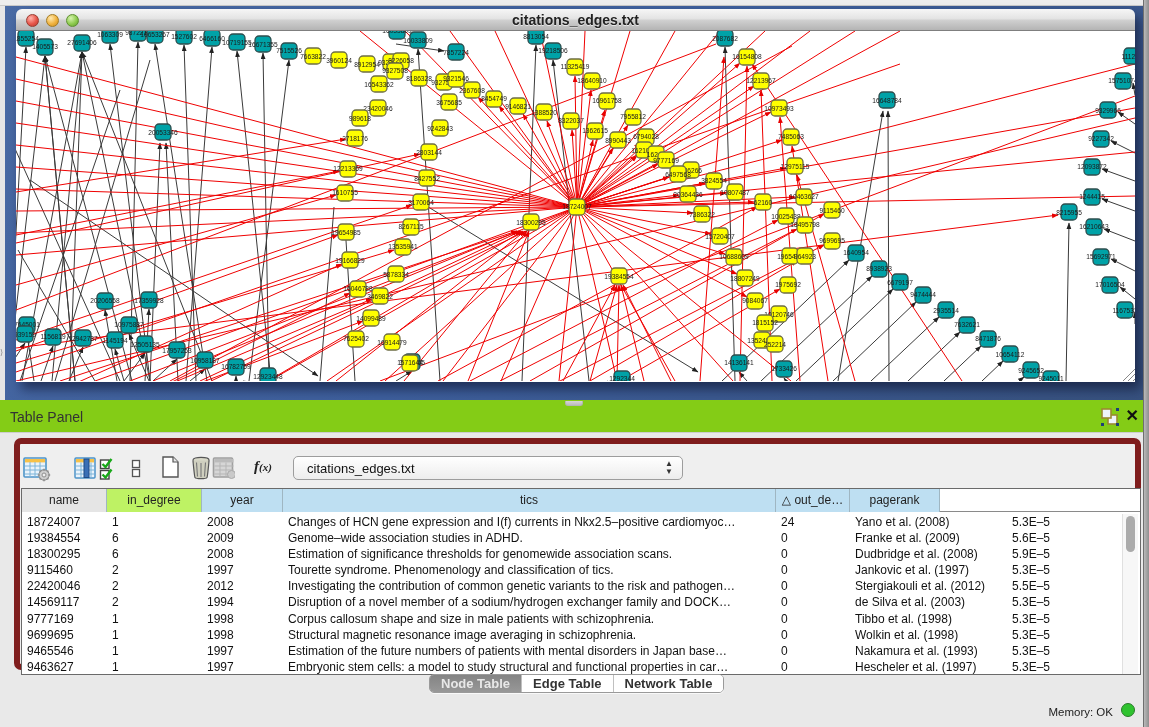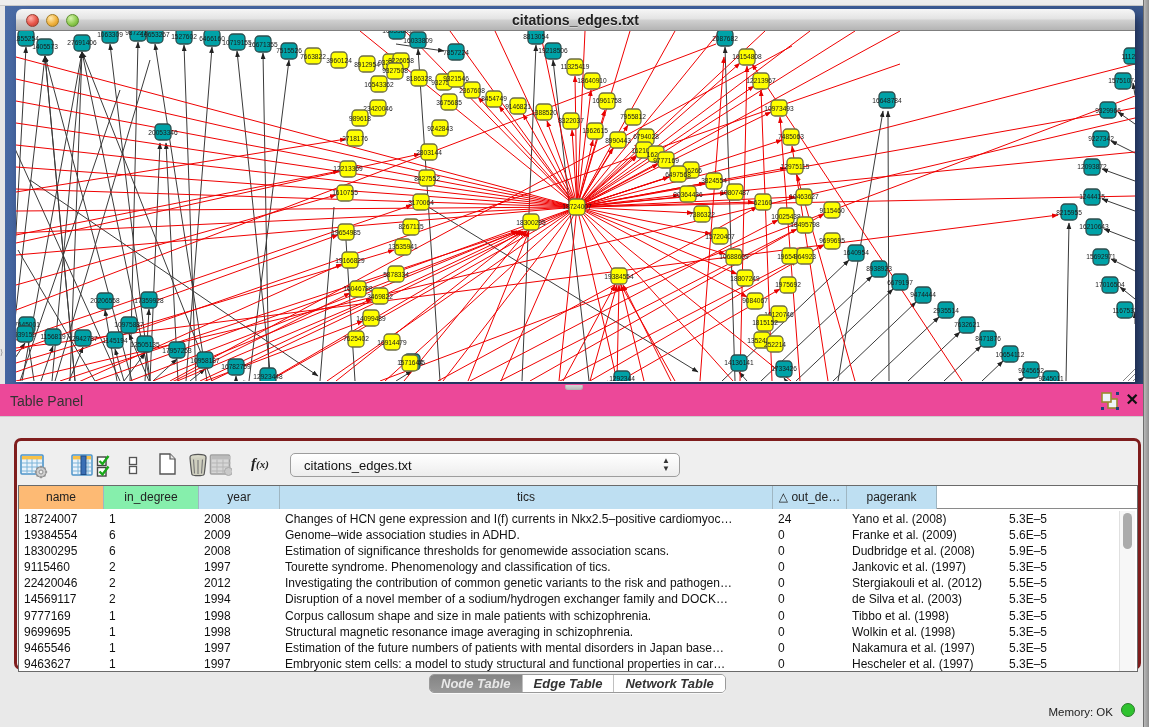--- a/index.html
+++ b/index.html
@@ -17,27 +17,27 @@
   background:linear-gradient(#f6f6f6 0%,#e4e4e4 45%,#cfcfcf 55%,#b4b4b4 100%);
   border-bottom:1px solid #7f7f7f; }
 .title { position:absolute; width:100%; text-align:center; top:3px; font-size:14px;
   color:#222; font-weight:bold; text-shadow:0 1px 0 rgba(255,255,255,.6); }
 .tl { position:absolute; top:5px; width:13px; height:13px; border-radius:50%; }
 .tl.r { left:10px; background:radial-gradient(circle at 35% 30%, #ffb3ab, #e8564a 55%, #b33a30); border:1px solid #9a3b30;}
 .tl.y { left:30px; background:radial-gradient(circle at 35% 30%, #ffe9b0, #f0b23e 55%, #c98b1f); border:1px solid #a37b23;}
 .tl.g { left:50px; background:radial-gradient(circle at 35% 30%, #d6f3ae, #8ecb4f 55%, #5f9c2e); border:1px solid #5e8f31;}
 .canvas { position:absolute; left:0; top:22px; width:1119px; height:351px; background:#fff;
   overflow:hidden; }
-.panelhead { position:absolute; left:0; top:384px; width:1149px; height:33px; background:#ec4899;
+.panelhead { position:absolute; left:0; top:400px; width:1149px; height:33px; background:#84cc16;
   border-bottom:1px solid #cdcdcd; }
 .panelhead .t { position:absolute; left:10px; top:9px; font-size:14px; color:#333; }
 .closex { position:absolute; right:10px; top:6px; font-size:16px; font-weight:bold; color:#111; }
 .content { position:absolute; left:0; top:433px; width:1149px; height:294px; background:#e9e9e9; }
 .container { position:absolute; left:14px; top:5px; width:1127px; height:232px;
-  background:#efefef; border:3px solid #7f1d1d; border-radius:7px;padding-left:28px; }
+  background:#efefef; border:6px solid #7f1d1d; border-radius:7px;padding-left:28px; }
 .toolbar { position:absolute; left:0; top:9px; width:100%; height:30px; }
 .toolbar svg { position:absolute; }
 .combo { position:absolute; left:273px; top:3px; width:390px; height:24px;
   background:linear-gradient(#ffffff,#ededed); border:1px solid #9d9d9d; border-radius:5px; }
 .combo .ct { position:absolute; left:13px; top:4px; font-size:13px; color:#111; }
 .combo .ar { position:absolute; right:9px; top:3px; font-size:8px; color:#333; line-height:8px; }
 .tablewrap { position:absolute; left:1px; top:44px; width:1120px; height:187px;
   background:#fff; border:1px solid #6a6a6a; }
 .thead { display:flex; height:23px; border-bottom:1px solid #8a8a8a; }
 .hc { height:23px; line-height:23px; text-align:center; font-size:12px; color:#222;
@@ -46,21 +46,21 @@
 .tc { height:16px; line-height:16px; font-size:12px; color:#111; padding-left:5px;
   white-space:nowrap; overflow:hidden; flex:none; }
 .vscroll { position:absolute; right:2px; top:25px; width:16px; height:160px; background:#f7f7f7;
   border-left:1px solid #e0e0e0; }
 .vthumb { position:absolute; left:3px; top:2px; width:9px; height:36px; background:#ababab;
   border-radius:6px; }
 .tabs { position:absolute; left:429px; top:241px; height:19px; display:flex;
   border:1px solid #9a9a9a; border-radius:5px; overflow:hidden;
   box-shadow:0 1px 0 rgba(255,255,255,.7); }
 .tab { height:19px; line-height:18px; font-size:13px; font-weight:bold; padding:0 11px;
-  background:#fff; color:#333;font-style:italic; }
+  background:#fff; color:#333; }
 .tab.sel { background:linear-gradient(#848484,#9a9a9a); color:#e8e8e8; }
 .tab.mid { border-left:1px solid #c0c0c0; border-right:1px solid #c0c0c0; }
 .mem { position:absolute; right:36px; top:273px; font-size:11.5px; color:#222; }
 .memdot { position:absolute; right:14px; top:270px; width:14px; height:14px; border-radius:50%;
   background:#2fc32f; border:1.5px solid #2a7a2a; }
 .handle { position:absolute; left:0; top:348px; width:5px; height:10px; color:#888; font-size:8px; }
 </style></head>
 <body>
 <div class="topstrip"></div>
 <div class="desktop"></div>
@@ -602,22 +602,22 @@
 </svg>
         <div style="position:absolute;left:234px;top:5px;font-family:'Liberation Serif',serif;
 font-style:italic;font-size:15px;color:#222;font-weight:bold">f<span style="font-size:11px">(x)</span></div>
       <div class="combo">
           <div class="ct">citations_edges.txt</div>
         <div class="ar">▲<br>▼</div>
         </div>
     </div>
     <div class="tablewrap">
         <div class="thead">
-          <div class="hc" style="width:85px;background:#fdba74">name</div>
-          <div class="hc" style="width:95px;background:#86efac">in_degree</div>
+          <div class="hc" style="width:85px;background:#e5e5e5">name</div>
+          <div class="hc" style="width:95px;background:#bef264">in_degree</div>
           <div class="hc" style="width:81px;background:#bedff2">year</div>
           <div class="hc" style="width:493px;background:#bedff2">tics</div>
           <div class="hc" style="width:74px;background:#bedff2">△ out_de…</div>
           <div class="hc" style="width:90px;background:#bedff2">pagerank</div>
         </div>
         <div class="trow">
           <div class="tc" style="width:85px"><span>18724007</span></div>
           <div class="tc" style="width:95px"><span>1</span></div>
           <div class="tc" style="width:81px"><span>2008</span></div>
           <div class="tc" style="width:493px"><span>Changes of HCN gene expression and I(f) currents in Nkx2.5–positive cardiomyoc…</span></div>
@@ -687,21 +687,21 @@
           <div class="tc" style="width:74px"><span>0</span></div>
           <div class="tc" style="width:157px"><span style="text-align:center">Wolkin et al. (1998)</span></div>
           <div class="tc" style="width:90px"><span>5.3E–5</span></div>
         </div>
         <div class="trow">
           <div class="tc" style="width:85px"><span>9465546</span></div>
           <div class="tc" style="width:95px"><span>1</span></div>
           <div class="tc" style="width:81px"><span>1997</span></div>
           <div class="tc" style="width:493px"><span>Estimation of the future numbers of patients with mental disorders in Japan base…</span></div>
           <div class="tc" style="width:74px"><span>0</span></div>
-          <div class="tc" style="width:157px"><span style="text-align:center">Nakamura et al. (1997)</span></div>
+          <div class="tc" style="width:157px"><span style="text-align:center">Nakamura et al. (1993)</span></div>
           <div class="tc" style="width:90px"><span>5.3E–5</span></div>
         </div>
         <div class="trow">
           <div class="tc" style="width:85px"><span>9463627</span></div>
           <div class="tc" style="width:95px"><span>1</span></div>
           <div class="tc" style="width:81px"><span>1997</span></div>
           <div class="tc" style="width:493px"><span>Embryonic stem cells: a model to study structural and functional properties in car…</span></div>
           <div class="tc" style="width:74px"><span>0</span></div>
           <div class="tc" style="width:157px"><span style="text-align:center">Hescheler et al. (1997)</span></div>
           <div class="tc" style="width:90px"><span>5.3E–5</span></div>

